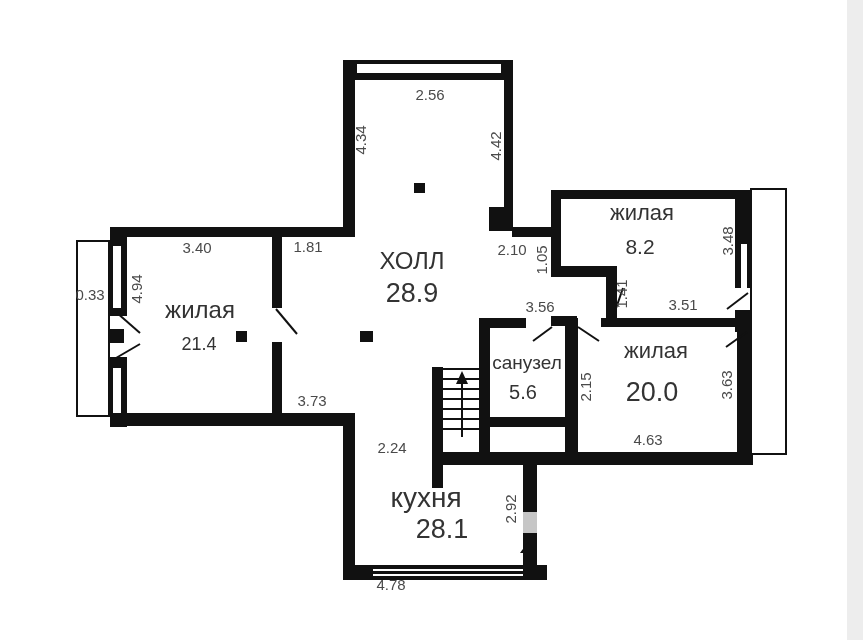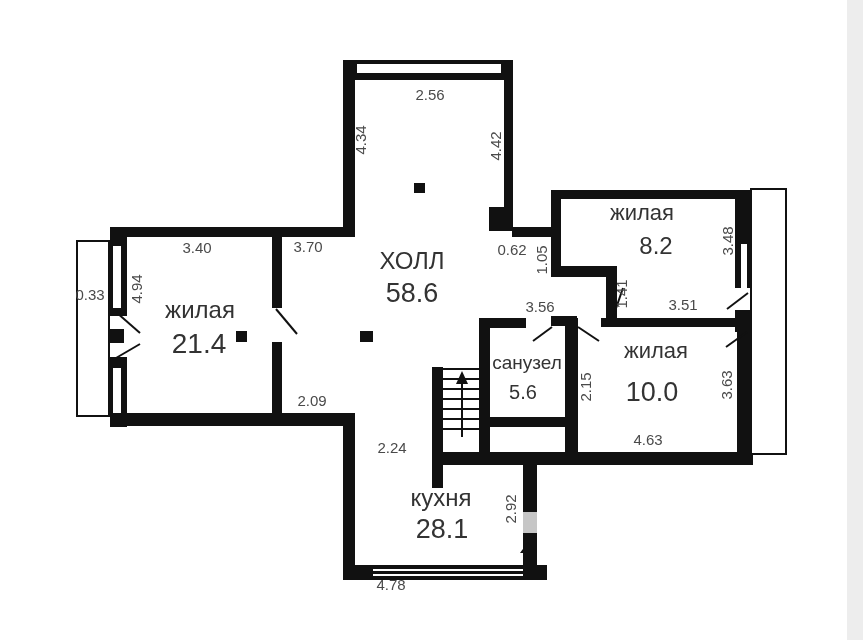--- a/index.html
+++ b/index.html
@@ -97,52 +97,52 @@
       <line x1="613" y1="317" x2="623" y2="288"></line>
       <line x1="727" y1="309" x2="748" y2="293"></line>
       <line x1="726" y1="347" x2="747" y2="332"></line>
       <line x1="462" y1="437" x2="462" y2="378"></line>
     </g>
     <polygon points="456,384 462,371 468,384" fill="#111"></polygon>
     <polygon points="520,553 528,542 537,553" fill="#111"></polygon>
   </svg>
 
   <div class="lab rname" style="left:412px;top:261px;font-size:24px">ХОЛЛ</div>
-  <div class="lab rname" style="left:412px;top:293px;font-size:27px">58.6</div>
+  <div class="lab rname" style="left:412px;top:293px;font-size:27px">28.9</div>
 
   <div class="lab rname" style="left:200px;top:310px;font-size:24px">жилая</div>
-  <div class="lab rname" style="left:199px;top:344px;font-size:28px">21.4</div>
+  <div class="lab rname" style="left:199px;top:344px;font-size:18px">21.4</div>
 
   <div class="lab rname" style="left:642px;top:213px;font-size:22px">жилая</div>
-  <div class="lab rname" style="left:656px;top:246px;font-size:24px">8.2</div>
+  <div class="lab rname" style="left:640px;top:246px;font-size:21px">8.2</div>
 
   <div class="lab rname" style="left:656px;top:351px;font-size:22px">жилая</div>
-  <div class="lab rname" style="left:652px;top:392px;font-size:27px">10.0</div>
+  <div class="lab rname" style="left:652px;top:392px;font-size:27px">20.0</div>
 
   <div class="lab rname" style="left:527px;top:362px;font-size:19px">санузел</div>
   <div class="lab rname" style="left:523px;top:392px;font-size:20px">5.6</div>
 
-  <div class="lab rname" style="left:441px;top:498px;font-size:24px">кухня</div>
+  <div class="lab rname" style="left:426px;top:498px;font-size:28px">кухня</div>
   <div class="lab rname" style="left:442px;top:529px;font-size:27px">28.1</div>
 
   <div class="lab" style="left:430px;top:94px">2.56</div>
   <div class="lab rot" style="left:360px;top:140px">4.34</div>
   <div class="lab rot" style="left:495px;top:146px">4.42</div>
-  <div class="lab" style="left:512px;top:249px">0.62</div>
+  <div class="lab" style="left:512px;top:249px">2.10</div>
   <div class="lab rot" style="left:541px;top:260px">1.05</div>
-  <div class="lab" style="left:308px;top:246px">3.70</div>
+  <div class="lab" style="left:308px;top:246px">1.81</div>
   <div class="lab" style="left:197px;top:247px">3.40</div>
   <div class="lab" style="left:90px;top:294px">0.33</div>
   <div class="lab rot" style="left:136px;top:289px">4.94</div>
   <div class="lab rot" style="left:727px;top:241px">3.48</div>
   <div class="lab rot" style="left:621px;top:294px">1.41</div>
   <div class="lab" style="left:540px;top:306px">3.56</div>
   <div class="lab" style="left:683px;top:304px">3.51</div>
   <div class="lab rot" style="left:585px;top:387px">2.15</div>
   <div class="lab rot" style="left:726px;top:385px">3.63</div>
   <div class="lab" style="left:648px;top:439px">4.63</div>
-  <div class="lab" style="left:312px;top:400px">2.09</div>
+  <div class="lab" style="left:312px;top:400px">3.73</div>
   <div class="lab" style="left:392px;top:447px">2.24</div>
   <div class="lab rot" style="left:510px;top:509px">2.92</div>
   <div class="lab" style="left:391px;top:584px">4.78</div>
 
   <div class="edge-strip" style="left:847px;top:0;width:16px;height:640px"></div>
 </div>
 
 </body></html>

